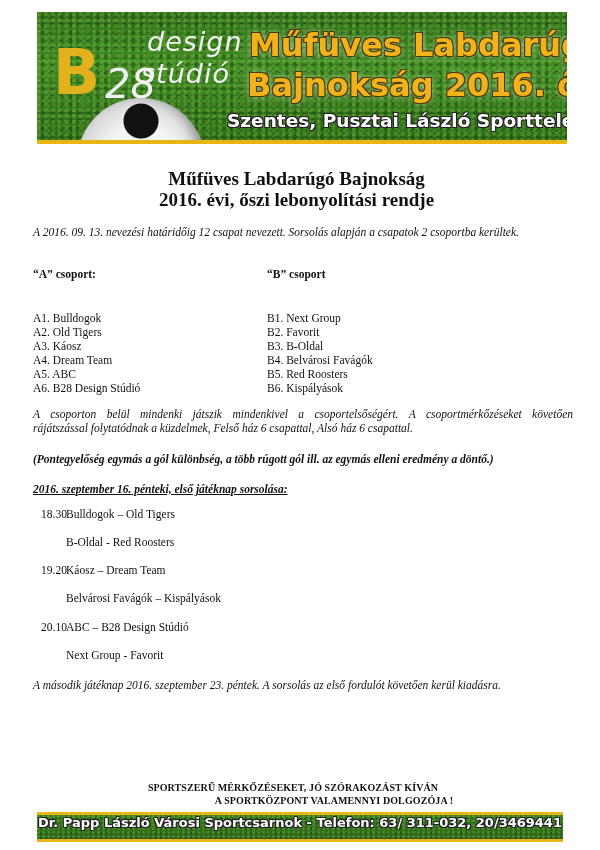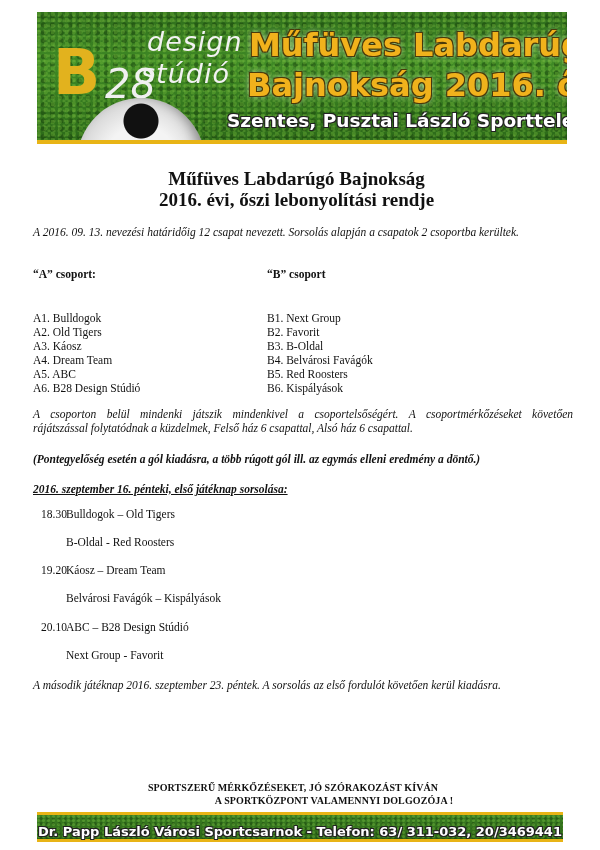--- a/index.html
+++ b/index.html
@@ -75,21 +75,21 @@
   .closing.c2 { top:794px;padding-left:41px; }
 
   
   .footer-banner {
     position:absolute; left:37px; top:812px; width:526px; height:30px;
     border-top:3px solid #e8b416; border-bottom:3px solid #e8b416; box-sizing:border-box;
     background:
       radial-gradient(circle at 30% 40%, rgba(130,200,70,.35) 0 1px, transparent 2px) 0 0/5px 4px,
       radial-gradient(circle at 70% 70%, rgba(20,60,10,.45) 0 1px, transparent 2px) 0 0/6px 5px,
       linear-gradient(180deg, #3b7f22, #2c6518);
-    display:flex; align-items:flex-end; justify-content:center;
+    display:flex; align-items:flex-start; justify-content:center;
   }
   .footer-text {
     font-family:"DejaVu Sans", sans-serif; font-weight:bold; font-size:13px; color:#ffffff; white-space:nowrap;
     text-shadow: -1px -1px 0 #222, 1px -1px 0 #222, -1px 1px 0 #222, 1px 1px 0 #222;
   }
 </style>
 </head>
 <body>
 
 <div class="banner">
@@ -125,21 +125,21 @@
   <span class="group-item">B3. B-Oldal</span>
   <span class="group-item">B4. Belvárosi Favágók</span>
   <span class="group-item">B5. Red Roosters</span>
   <span class="group-item">B6. Kispályások</span>
 </div>
 
 <div class="para rules">
   <span class="line1">A csoporton belül mindenki játszik mindenkivel a csoportelsőségért. A csoportmérkőzéseket követően</span>
   <span>rájátszással folytatódnak a küzdelmek, Felső ház 6 csapattal, Alsó ház 6 csapattal.</span>
 </div>
-<div class="para tiebreak">(Pontegyelőség esetén a gól kiadásra, a több rúgott gól ill. az egymás elleni eredmény a döntő.)</div>
+<div class="para tiebreak">(Pontegyelőség egymás a gól különbség, a több rúgott gól ill. az egymás elleni eredmény a döntő.)</div>
 <div class="para schedule-head">2016. szeptember 16. pénteki, első játéknap sorsolása:</div>
 
 <div class="match" style="top:507px;">
   <span class="time">18.30</span>
   <span class="teams">Bulldogok – Old Tigers</span>
 </div>
 <div class="match" style="top:535px;">
   <span class="time"></span>
   <span class="teams">B-Oldal - Red Roosters</span>
 </div>

